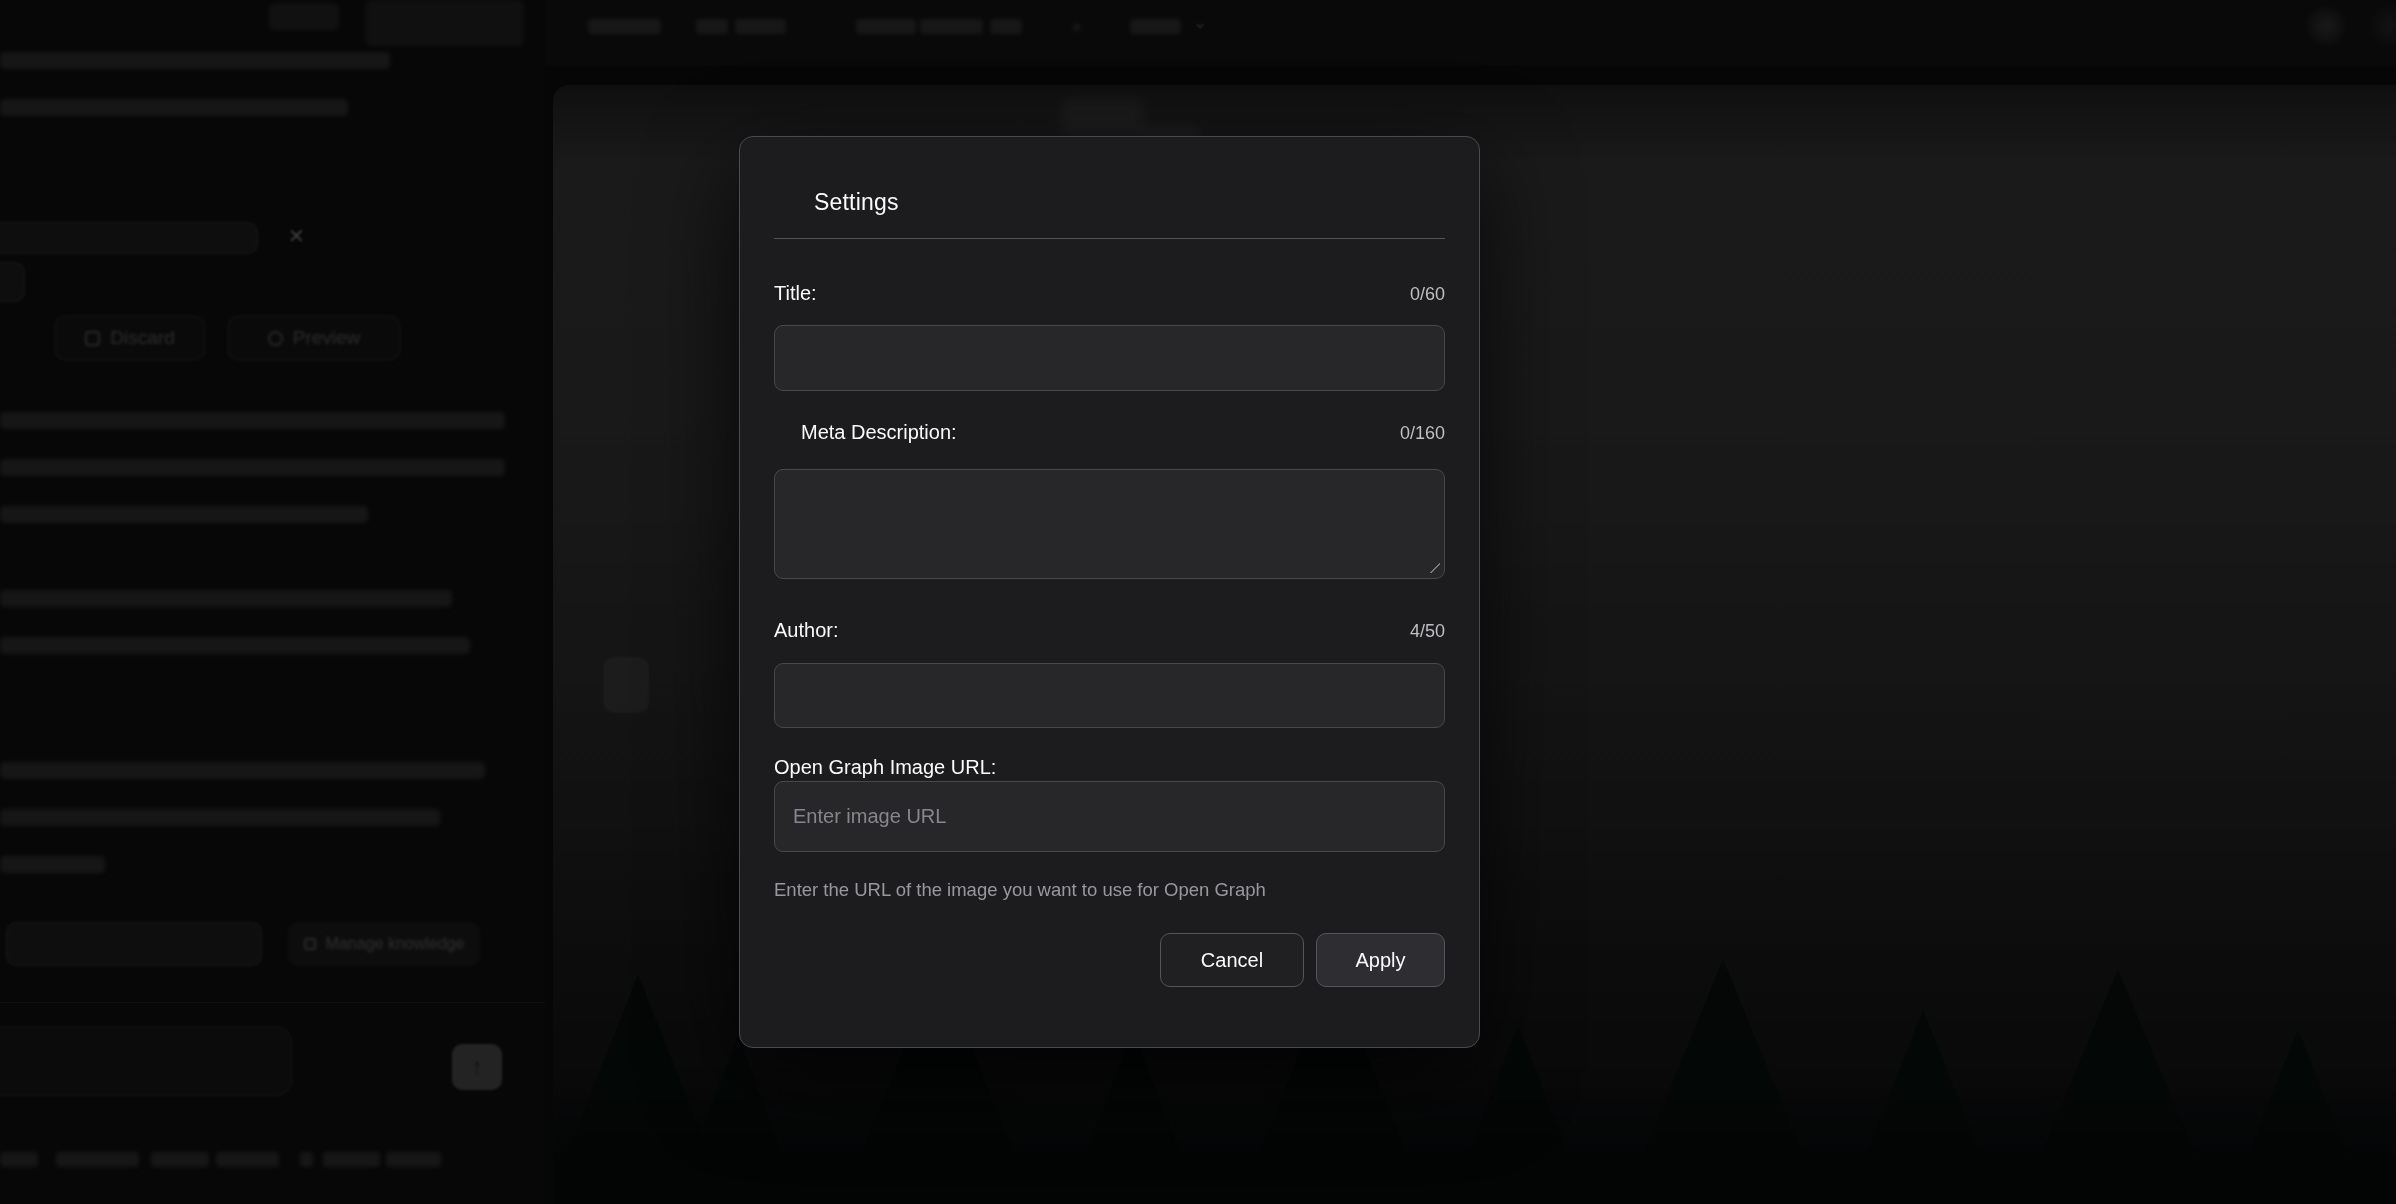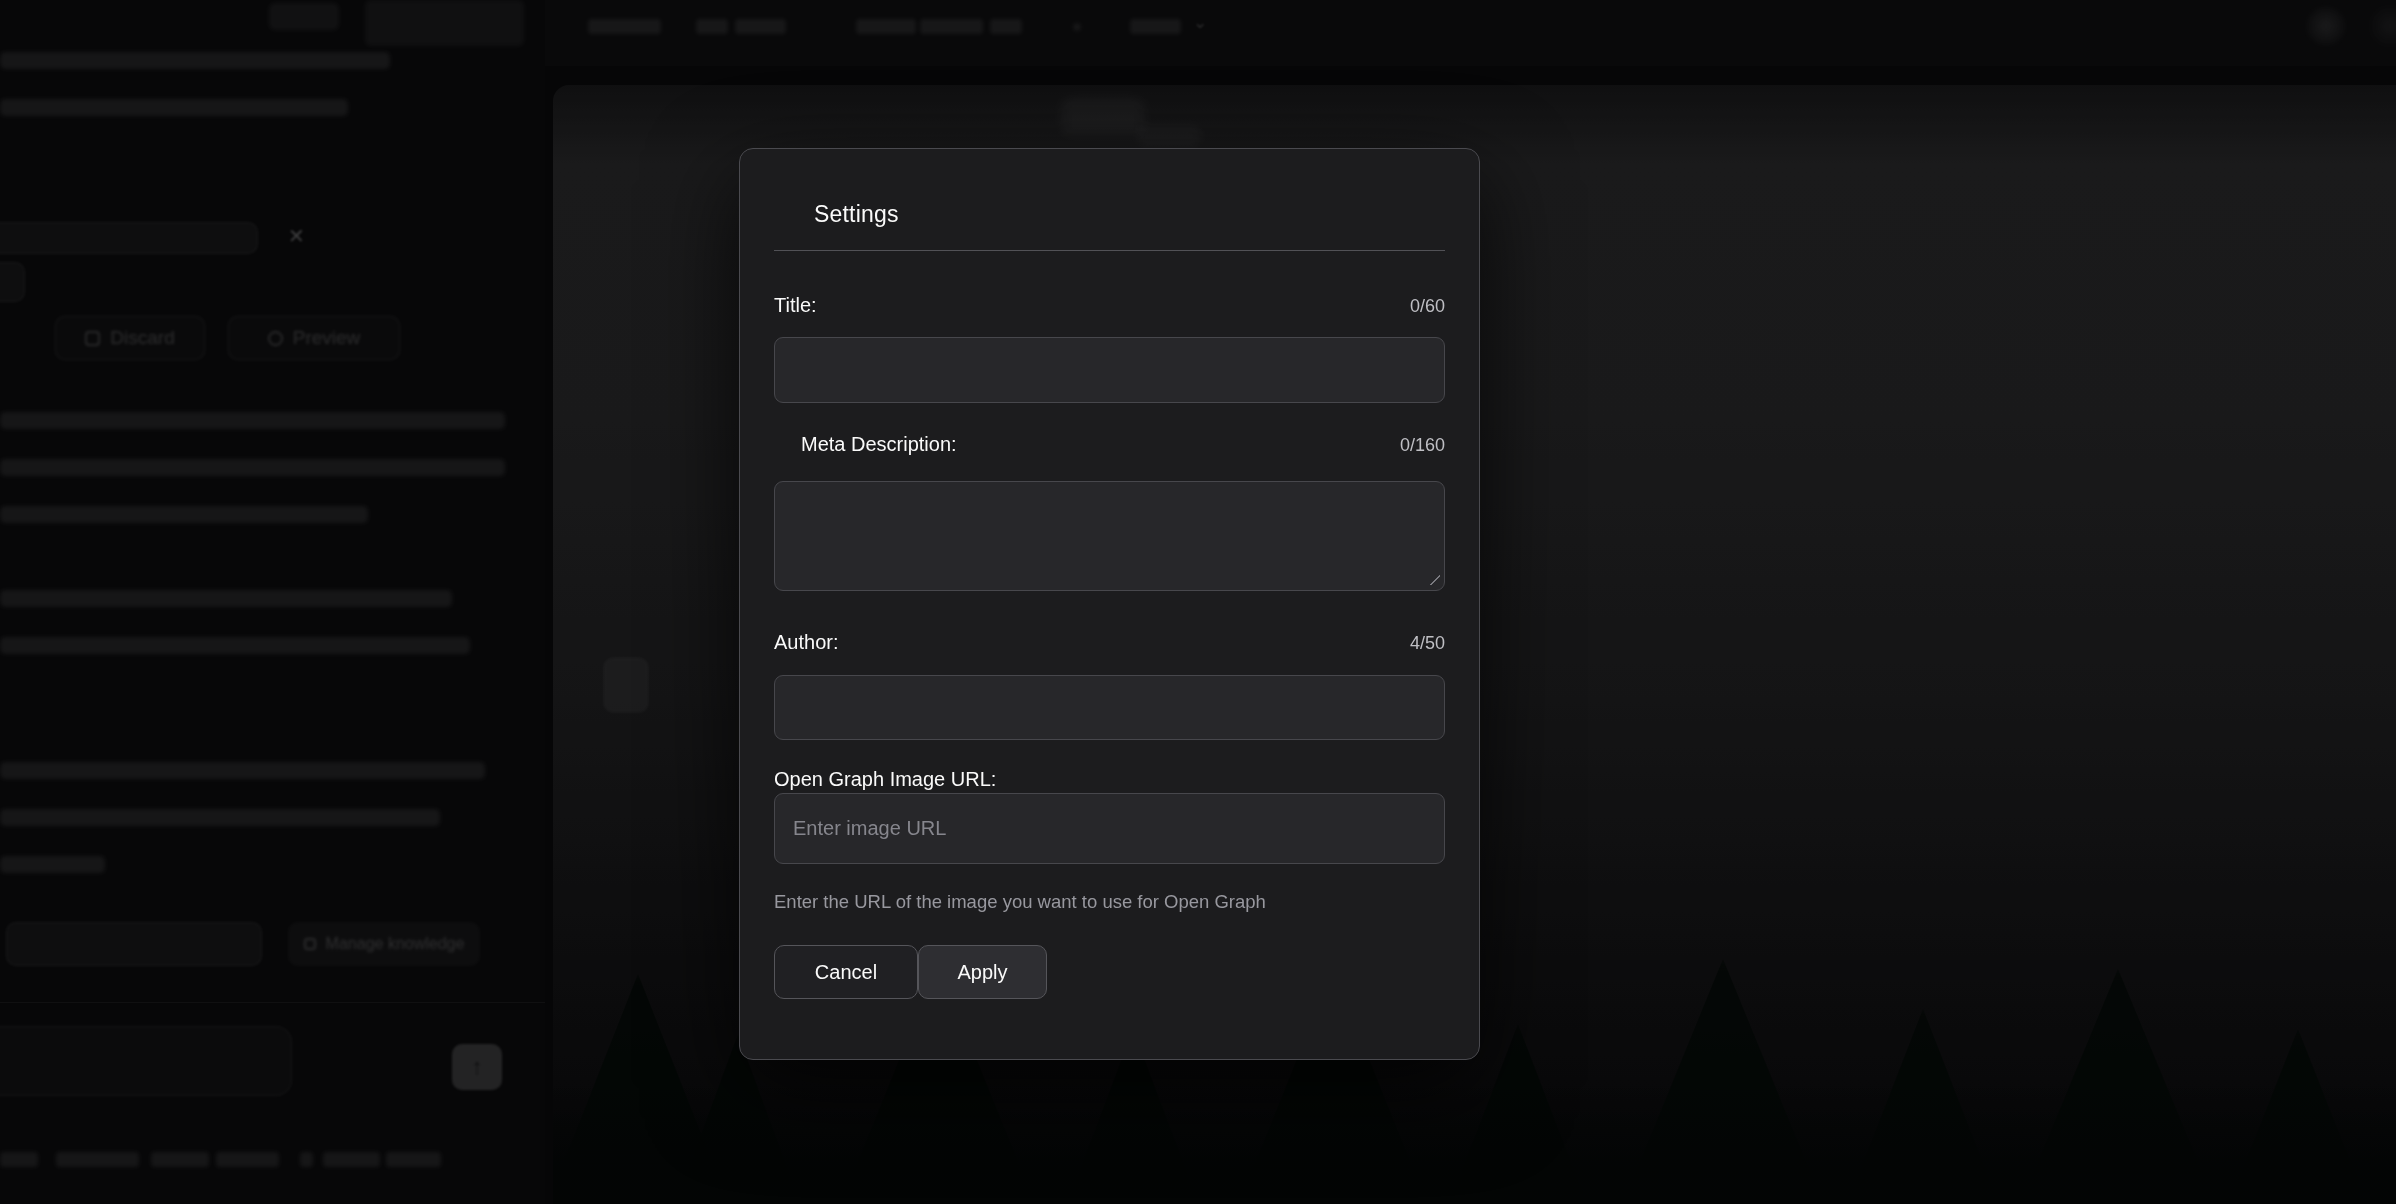--- a/index.html
+++ b/index.html
@@ -43,38 +43,38 @@
   .floating-card{position:absolute;left:51px;top:573px;width:44px;height:54px;border-radius:9px;
     background:rgba(255,255,255,0.05);border:1px solid rgba(255,255,255,0.05);filter:blur(1.5px);}
   .forest{position:absolute;left:0;bottom:0;width:100%;height:260px;overflow:hidden;}
   .tree{position:absolute;bottom:40px;background:rgba(4,9,5,0.85);filter:blur(7px);
     clip-path:polygon(50% 0,100% 100%,0 100%);}
   .ground{position:absolute;left:0;bottom:0;width:100%;height:120px;
     background:linear-gradient(180deg,rgba(3,6,4,0) 0%,rgba(3,6,4,0.9) 70%);}
   
   .overlay{position:absolute;inset:0;background:rgba(4,4,5,0.30);}
   .modal{
-    position:absolute;left:739px;top:148px;width:741px;height:912px;
+    position:absolute;left:739px;top:136px;width:741px;height:912px;
     background:#1c1c1e;border:1px solid #4a4a4f;border-radius:14px;
     padding:0 34px;box-shadow:0 30px 90px rgba(0,0,0,0.75);color:#fafafa;
   }
   .modal-title{margin:48px 0 0 40px;font-size:23px;line-height:34px;font-weight:500;letter-spacing:.2px;}
   .modal-divider{margin-top:19px;height:1px;background:#515156;border:none;}
   .label-row{display:flex;justify-content:space-between;align-items:baseline;font-size:20px;line-height:28px;}
   .field-label{color:#fafafa;}
   .char-counter{color:#bfbfc4;font-size:18px;}
   .txt-input,.txt-area{
     width:100%;background:#27272a;border:1px solid #47474c;border-radius:9px;
     color:#fafafa;font-size:20px;padding:0 18px;outline:none;
     font-family:"Liberation Sans","DejaVu Sans",sans-serif;
   }
   .txt-area{padding:14px 18px;resize:none;display:block;}
   .txt-input::placeholder{color:#86868d;}
   .helper-text{margin-top:25px;color:#98989f;font-size:18.5px;line-height:26px;}
-  .btn-row{display:flex;margin-top:30px;}
+  .btn-row{display:flex;justify-content:flex-end;gap:12px;margin-top:30px;}
   .btn{height:54px;border-radius:10px;border:1px solid #55555a;color:#fafafa;font-size:20px;
     display:flex;align-items:center;justify-content:center;cursor:pointer;
     font-family:"Liberation Sans","DejaVu Sans",sans-serif;}
   .btn-cancel{min-width:144px;background:#202023;padding:0 28px;}
   .btn-apply{min-width:129px;background:#2e2e32;padding:0 26px;}
   .ta-wrap{position:relative;}
   .grip{position:absolute;right:5px;bottom:6px;width:12px;height:12px;opacity:.85;
     clip-path:polygon(100% 0,100% 100%,0 100%);
     background:repeating-linear-gradient(135deg,transparent 0 2.5px,#8a8a90 2.5px 4px,transparent 4px 7px);}
 </style>

